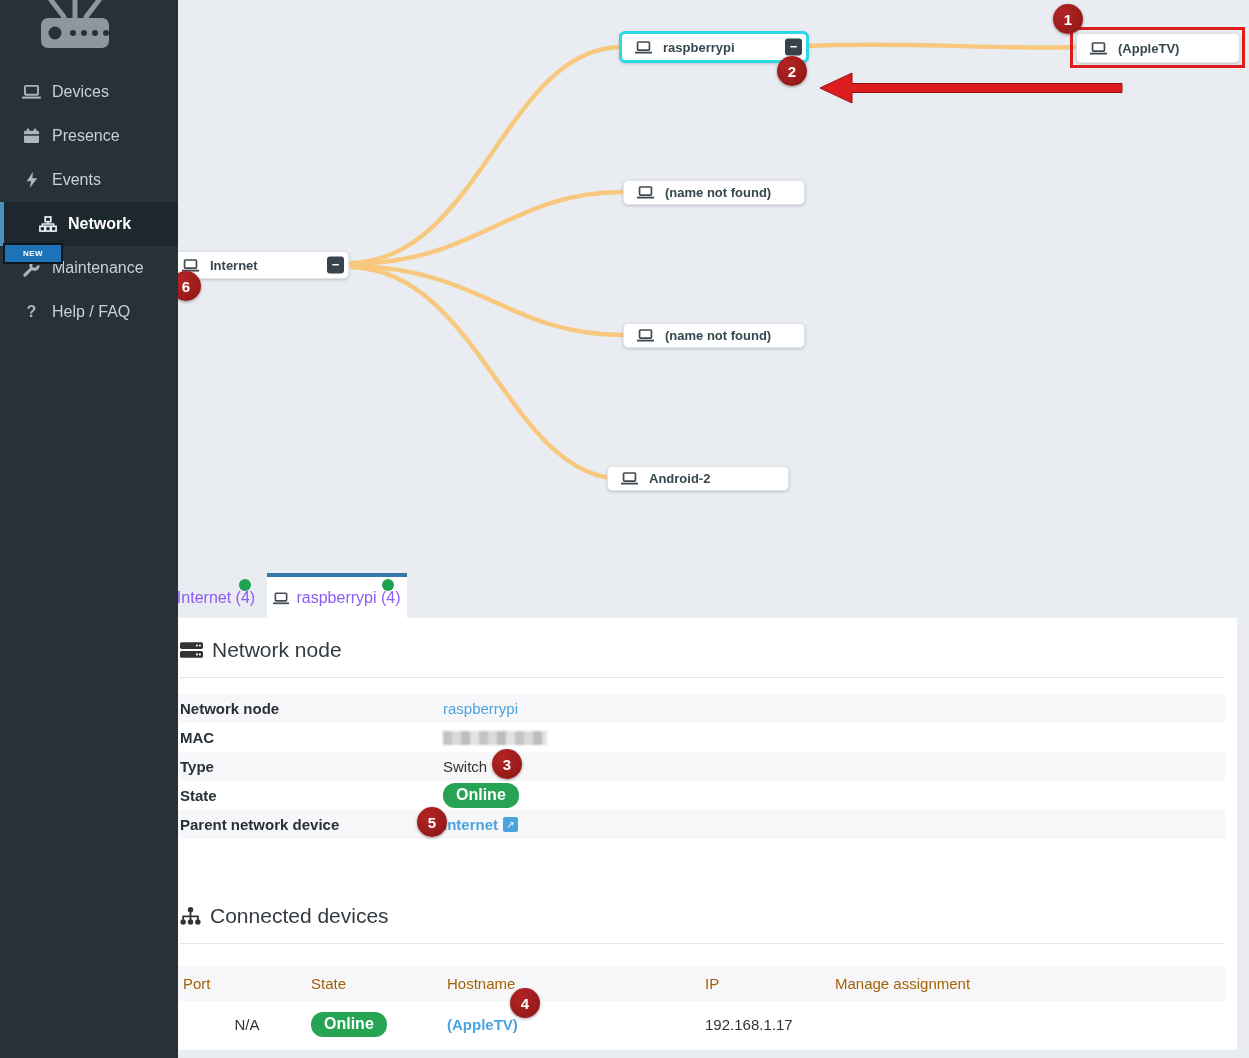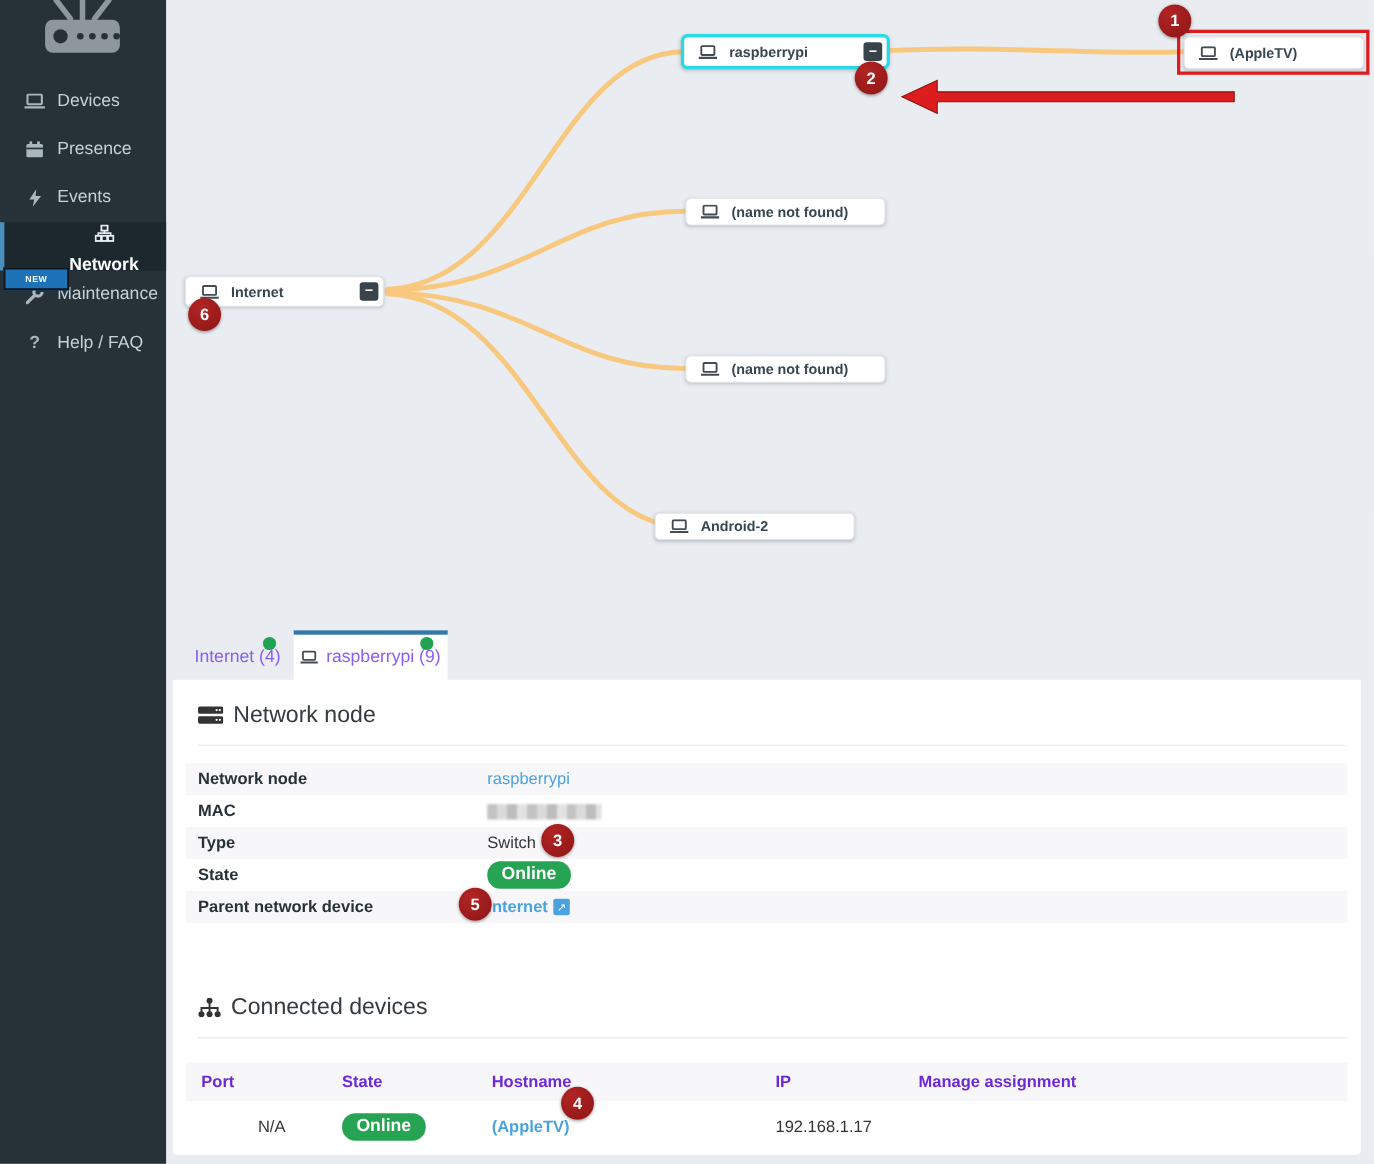--- a/index.html
+++ b/index.html
@@ -1,50 +1,50 @@
 <!DOCTYPE html>
 <html><head>
 <meta charset="utf-8">
 <style>
   * { margin:0; padding:0; box-sizing:border-box; }
   html,body { width:1249px; height:1058px; overflow:hidden;
     font-family:"Liberation Sans", sans-serif; background:#e9ecf1; color:#333; }
 
   
-  .sidebar { position:absolute; left:0; top:0; width:151px; height:1058px;
+  .sidebar { position:absolute; left:0; top:0; width:178px; height:1058px;
     background:#263238; z-index:30; }
   .logo { position:absolute; left:27px; top:0; width:96px; height:52px; color:#8d979c; }
   .menu { list-style:none; position:absolute; top:70px; width:100%; }
   .menu-item { height:44px; display:flex; align-items:center; gap:11px;
     padding-left:22px; color:#c7d1d6; font-size:16px; cursor:pointer; position:relative; }
   .menu-item .micon { width:19px; height:19px; color:#aab7bd; display:flex;
     align-items:center; justify-content:center; flex:0 0 19px; font-weight:bold; }
   .menu-item.active { background:#1d272e; border-left:4px solid #4b8fbc;
-    padding-left:34px; color:#fff; font-weight:bold;flex-direction:column; }
+    padding-left:34px; color:#fff; font-weight:bold; }
   .menu-item.active .micon { color:#e6ecef; }
   .new-badge { position:absolute; left:3px; top:-3px; background:#1d72b8;
     border:2px solid #10181d; color:#fff; font-size:8px; font-weight:bold;
     padding:4px 18px; letter-spacing:.5px; z-index:5; }
 
   
   .main { position:absolute; left:151px; top:0; width:1098px; height:1058px; }
 
   svg.curves { position:absolute; left:0; top:0; z-index:1; pointer-events:none; }
   svg.overlay { position:absolute; left:0; top:0; z-index:12; pointer-events:none; }
 
   .node { position:absolute; background:#fff; border:1px solid #e2e5e8; border-radius:5px;
     box-shadow:0 1px 3px rgba(60,70,80,.25); display:flex; align-items:center;
     gap:11px; padding-left:13px; font-size:13px; font-weight:bold; color:#37474f; z-index:3; }
   .node .dicon { width:17px; height:13px; color:#444b52; flex:0 0 17px; }
   .node-internet     { left:17px;  top:251px; width:181px; height:28px; }
   .node-raspberrypi  { left:468px; top:31px;  width:190px; height:32px;
     border:3px solid #2bd8e6; border-radius:6px; }
   .node-nnf1         { left:472px; top:180px; width:182px; height:25px; }
   .node-nnf2         { left:472px; top:323px; width:182px; height:25px; }
-  .node-android2     { left:444px; top:466px; width:182px; height:25px; }
+  .node-android2     { left:456px; top:466px; width:182px; height:25px; }
   .node-appletv      { left:925px; top:33px;  width:164px; height:30px; }
   .collapse-btn { position:absolute; right:4px; top:50%; transform:translateY(-50%);
     width:17px; height:17px; background:#39434b; border-radius:3px; color:#fff;
     font-size:13px; line-height:15px; text-align:center; cursor:pointer; font-weight:bold; }
 
   .ann-rect { position:absolute; left:919px; top:27px; width:175px; height:41px;
     border:3px solid #dd1d1d; z-index:11; }
   .marker { position:absolute; width:30px; height:30px; border-radius:50%;
     background:radial-gradient(circle at 35% 30%, #b32424, #8c1515);
     color:#fff; font-size:15px; font-weight:bold; display:flex; align-items:center;
@@ -83,21 +83,21 @@
   .redacted { width:104px; height:14px; filter:blur(1px);
     background:repeating-linear-gradient(90deg,#c3c3c3 0 9px,#dadada 9px 18px,#bdbdbd 18px 27px,#e2e2e2 27px 36px); }
   .badge { background:#26a454; color:#fff; font-size:16px; font-weight:bold;
     padding:3px 13px 4px; border-radius:12px; display:inline-block; }
   .extlink { display:inline-flex; width:15px; height:15px; background:#4aa3df; border-radius:2px;
     color:#fff; font-size:10px; align-items:center; justify-content:center;
     margin-left:5px; vertical-align:-2px; }
 
   .devtable { position:absolute; left:12px; top:348px; width:1056px; font-size:15px; }
   .devhead { display:flex; align-items:center; height:35px; background:#f7f7f9;
-    padding-left:14px; font-weight:bold; color:#6d28d9; }
+    padding-left:14px; font-weight:normal; color:#a16207; }
   .devrow { display:flex; align-items:center; height:46px; padding-left:14px; }
   .c-port { width:128px; flex:0 0 128px; } .devrow .c-port { text-align:center; }
   .c-state { width:136px; flex:0 0 136px; }
   .c-host { width:258px; flex:0 0 258px; }
   .c-ip { width:130px; flex:0 0 130px; }
   .c-manage { flex:1; }
   .unassign-btn { background:#e0513e; color:#fff; border:none; border-radius:4px;
     font-size:13px; font-weight:bold; padding:8px 13px; cursor:pointer;
     font-family:"Liberation Sans", sans-serif; }
 </style>
@@ -261,21 +261,21 @@
     <div class="tab tab-internet">
       <span>Internet (4)</span>
     </div>
     <div class="tab tab-rpi">
       <span class="dicon">
         <svg viewBox="0 0 20 15" width="16" height="13">
             <rect x="3" y="1" width="14" height="9.5" rx="1" fill="none" stroke="currentColor" stroke-width="2"></rect>
             <path d="M0 13.5 H20" stroke="currentColor" stroke-width="2.2"></path>
           </svg>
       </span>
-      <span>raspberrypi (9)</span>
+      <span>raspberrypi (4)</span>
     </div>
     <span class="tab-dot dot1"></span>
     <span class="tab-dot dot2"></span>
   </div>
 
   <div class="panel">
 
     <div class="section-head head1">
       <span class="sicon">
         <svg viewBox="0 0 22 17" width="23" height="18">

